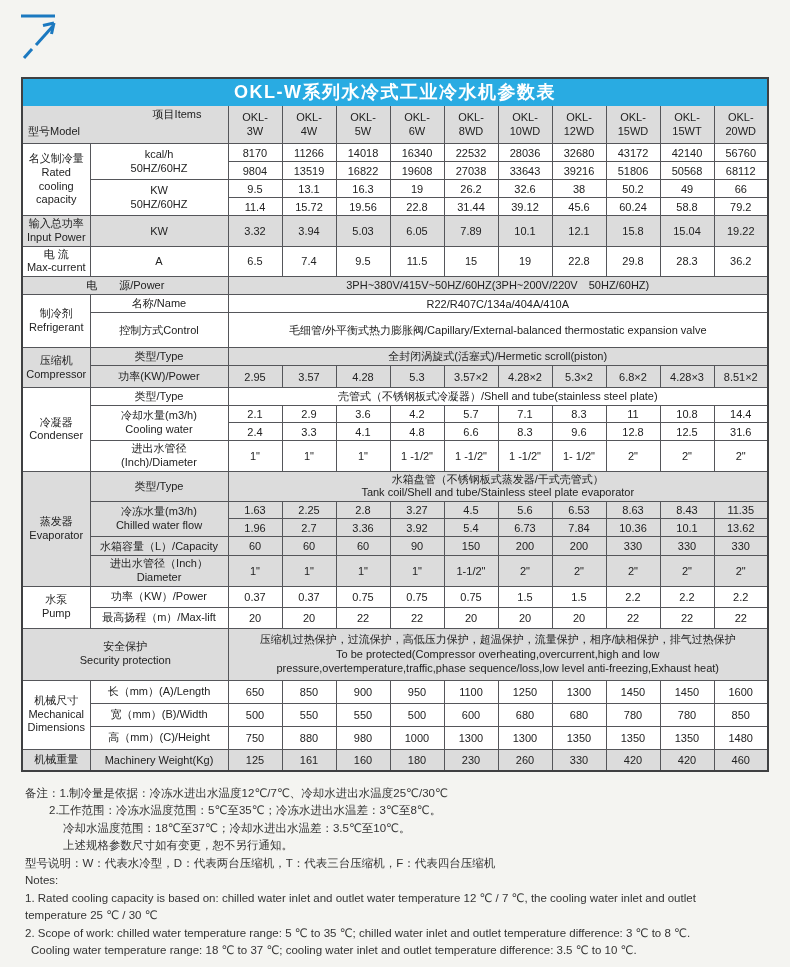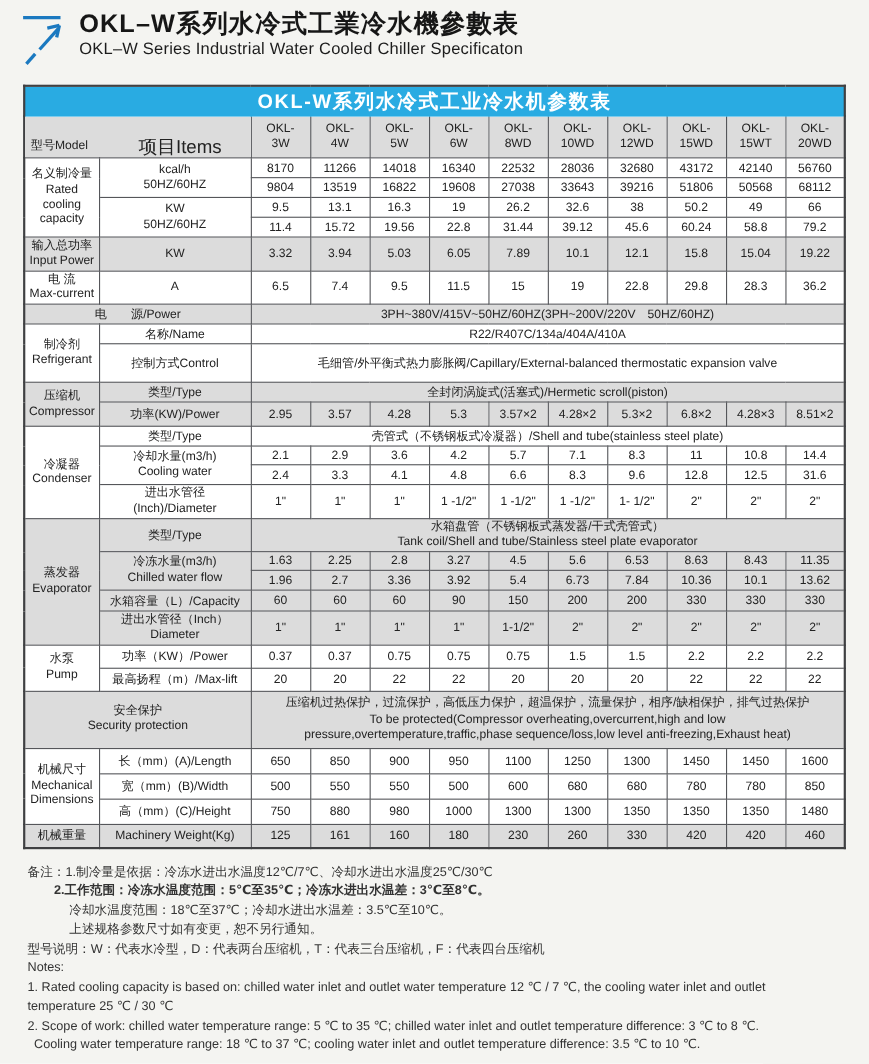--- a/index.html
+++ b/index.html
@@ -40,51 +40,47 @@
   .pre{white-space:pre-line;line-height:1.25;}
   .sec-text{text-align:left;padding:2px 6px;line-height:1.35;}
   
   .corner{
     position:relative;
     background-image:linear-gradient(to bottom right,
       transparent 49.4%, #55565a 49.4%, #55565a 50.6%, transparent 50.6%);
   }
   tr.gray .corner{background-color:#dcdcdc;}
   .corner .m{position:absolute;left:5px;bottom:4px;font-size:11px;}
-  .corner .i{position:absolute;right:26px;top:16px;font-size:17px;}
+  .corner .i{position:absolute;right:26px;top:1px;font-size:11px;}
   
   .r17{height:17px}.r18{height:18px}.r19{height:35px}.r21{height:21px}
   .r22{height:22px}.r23{height:23px}.r25{height:19px}.r29{height:29px}
   .r30{height:30px}.r38{height:38px}.r52{height:52px}
   
   .notes{margin:13px 0 0 25px;font-size:11.5px;line-height:1.52;color:#333;}
   .notes div{white-space:pre-line;}
-  .ind-a{margin-left:24px;font-weight:bold;}
+  .ind-a{margin-left:24px;}
   .ind-b{margin-left:38px;}
   .ind-c{margin-left:6px;}
 </style>
 </head>
 <body>
 
 <div class="page">
 
   <div class="doc-header">
     <svg class="logo" viewBox="0 0 48 52">
       <g fill="none" stroke="#1b79c0" stroke-width="3" stroke-linecap="butt">
         <path d="M5 6 H39"></path>
         <path d="M8 48 L16 39"></path>
         <path d="M20 35 L37 16"></path>
         <path d="M38 13 L27 15.5"></path>
         <path d="M38 13 L35.5 24"></path>
       </g>
     </svg>
-    <div class="titles">
-      <div class="title-zh">OKL–W系列水冷式工業冷水機參數表</div>
-      <div class="title-en">OKL–W Series Industrial Water Cooled Chiller Specificaton</div>
-    </div>
   </div>
 
   <table class="spec">
     <colgroup>
       <col class="c-group">
         <col class="c-item">
       <col>
         <col>
         <col>
         <col>

